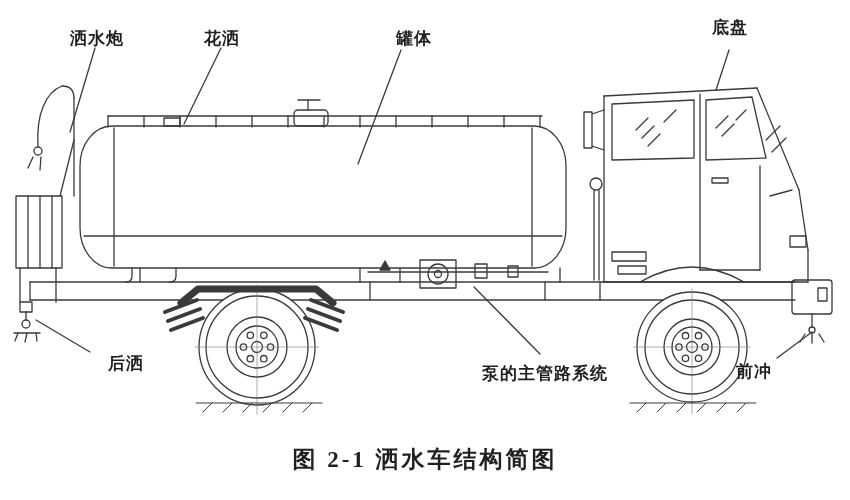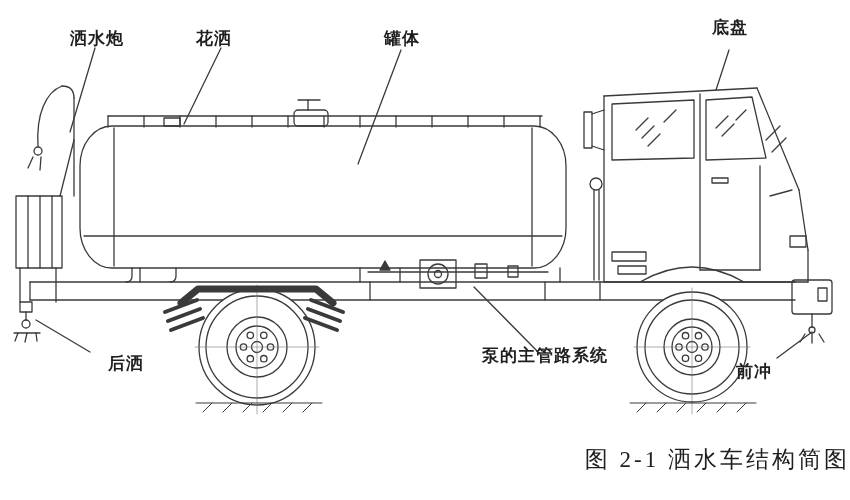--- a/index.html
+++ b/index.html
@@ -20,23 +20,23 @@
     position:absolute;
     font-size:17px;
     font-weight:600;
     color:var(--text);
     letter-spacing:1px;
     white-space:nowrap;
   }
   .caption{
     position:absolute;
     left:0;right:0;top:444px;
-    text-align:right;
+    text-align:center;
     font-size:23px;
-    font-weight:400;
+    font-weight:700;
     letter-spacing:3px;
     color:var(--text);
   }
 </style>
 </head>
 <body>
 
 <div class="stage">
 
   <svg width="850" height="500" viewBox="0 0 850 500">
@@ -244,21 +244,21 @@
         <line x1="686" y1="403" x2="677" y2="412"></line>
         <line x1="706" y1="403" x2="697" y2="412"></line>
         <line x1="726" y1="403" x2="717" y2="412"></line>
         <line x1="746" y1="403" x2="737" y2="412"></line>
       </g>
 
     </g>
   </svg>
 
   <div class="lbl" style="left:70px;top:27px">洒水炮</div>
-  <div class="lbl" style="left:196px;top:27px">花洒</div>
-  <div class="lbl" style="left:384px;top:27px">罐体</div>
+  <div class="lbl" style="left:204px;top:27px">花洒</div>
+  <div class="lbl" style="left:396px;top:27px">罐体</div>
   <div class="lbl" style="left:712px;top:16px">底盘</div>
   <div class="lbl" style="left:108px;top:352px">后洒</div>
-  <div class="lbl" style="left:482px;top:344px">泵的主管路系统</div>
+  <div class="lbl" style="left:482px;top:362px">泵的主管路系统</div>
   <div class="lbl" style="left:736px;top:360px">前冲</div>
 
   <div class="caption">图 2-1 洒水车结构简图</div>
 </div>
 
 </body></html>

